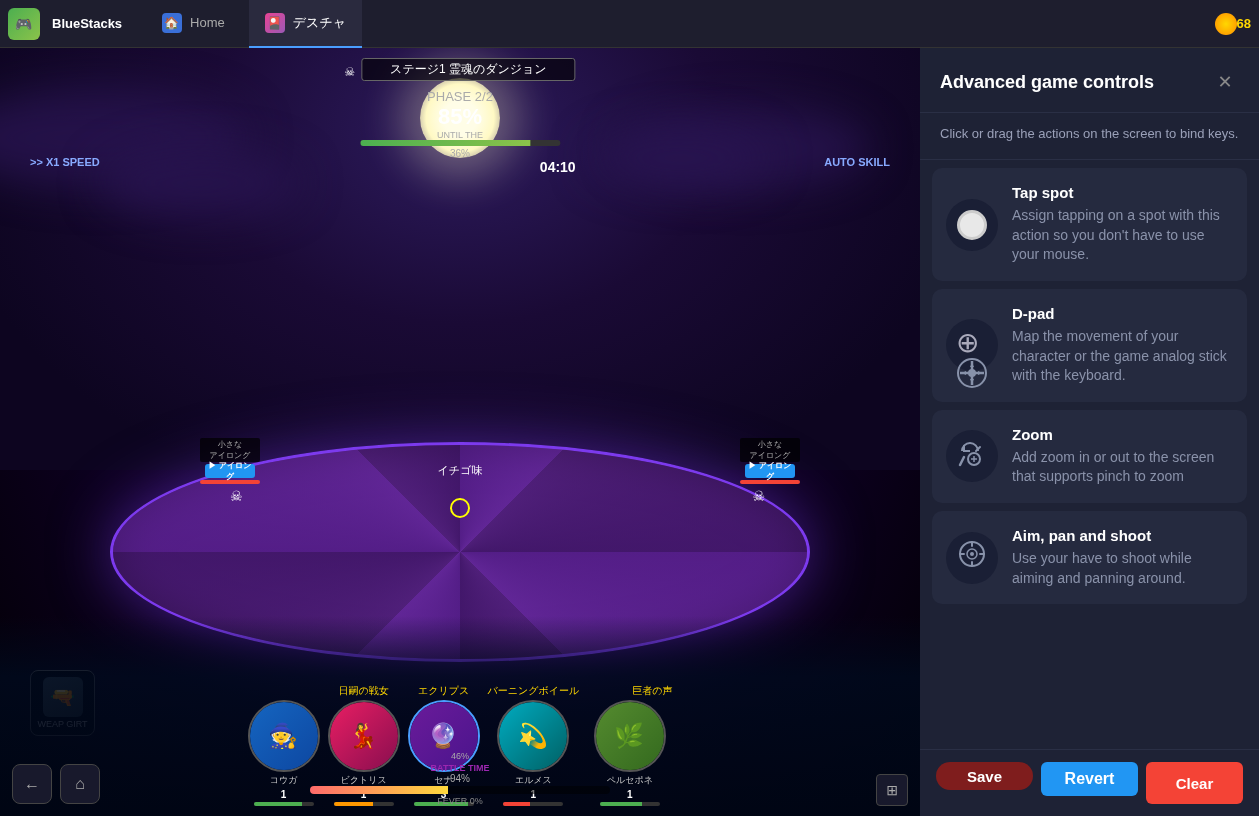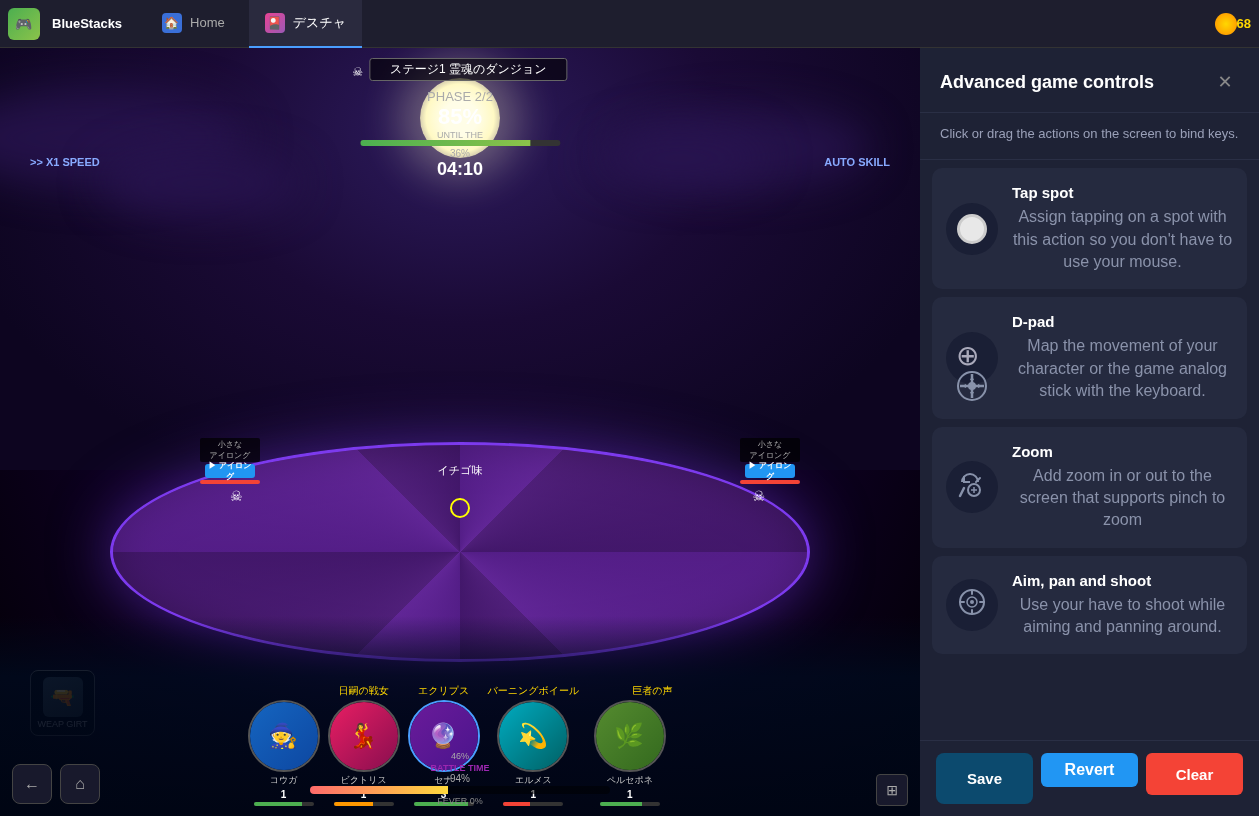--- a/index.html
+++ b/index.html
@@ -154,21 +154,21 @@
       top: 10px;
       left: 50%;
       transform: translateX(-50%);
       text-align: center;
       color: white;
       font-size: 11px;
     }
     .stage-name {
       background: rgba(0,0,0,0.6);
       border: 1px solid #666;
-      padding: 2px 20px;
+      padding: 2px 28px;
       border-radius: 3px;
       font-size: 12px;
       margin-bottom: 4px;
     }
     .speed-indicator {
       position: absolute;
       top: 108px;
       left: 30px;
       color: #88aaff;
       font-size: 11px;
@@ -440,40 +440,39 @@
       flex: 1;
     }
     .control-name {
       color: #ffffff;
       font-size: 15px;
       font-weight: 700;
       margin-bottom: 5px;
     }
     .control-desc {
       color: #8a92aa;
-      font-size: 16px;
+      font-size: 14px;
       line-height: 1.4;
-      text-align: center;
     }
 
     
     .panel-footer {
       display: flex;
       gap: 8px;
       padding: 12px 16px;
       background: #1e2235;
       border-top: 1px solid #2a2f45;
     }
     .btn-save {
       flex: 1;
-      height: 51px;
-      background: #0c4a6e;
+      height: 28px;
+      background: #7f1d1d;
       color: white;
       border: none;
-      border-radius: 8px;
+      border-radius: 16px;
       font-size: 15px;
       font-weight: 600;
       cursor: pointer;
     }
     .btn-revert {
       flex: 1;
       height: 34px;
       background: #2196F3;
       color: white;
       border: none;
@@ -635,21 +634,21 @@
       </div>
       <div style="font-size:13px;color:#aaa;">PHASE 2/2</div>
       <div style="font-size:22px;font-weight:bold;color:#fff;">85%</div>
       <div class="progress-bar-container">
         <div style="font-size:9px;color:#aaa;">UNTIL THE</div>
         <div class="progress-bar">
           <div class="progress-fill" style="width:85%;"></div>
         </div>
       </div>
       <div style="font-size:10px;color:#aaa;margin-top:2px;">36%</div>
-      <div style="font-size:18px;font-weight:bold;color:#fff;">04:10</div>
+      <div style="font-size:14px;font-weight:bold;color:#fff;text-align:right;">04:10</div>
     </div>
 
     <div class="speed-indicator">&gt;&gt; X1 SPEED</div>
     <div class="auto-skill">AUTO SKILL</div>
 
     <div class="arena"></div>
 
 
     <div class="enemy" style="left:200px;top:390px;">
       <div class="enemy-label">小さな<br>アイロング</div>

